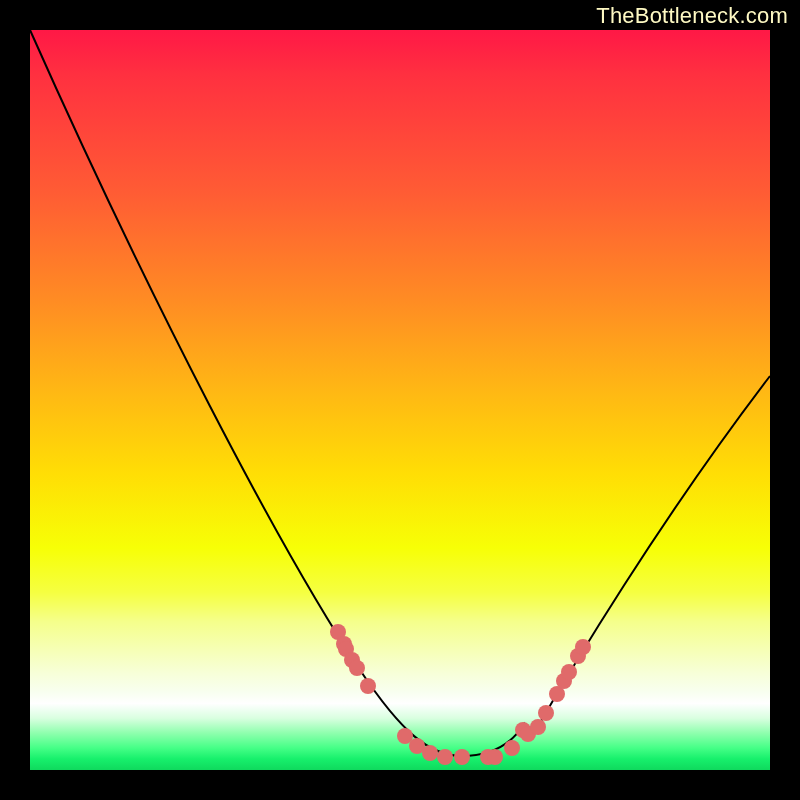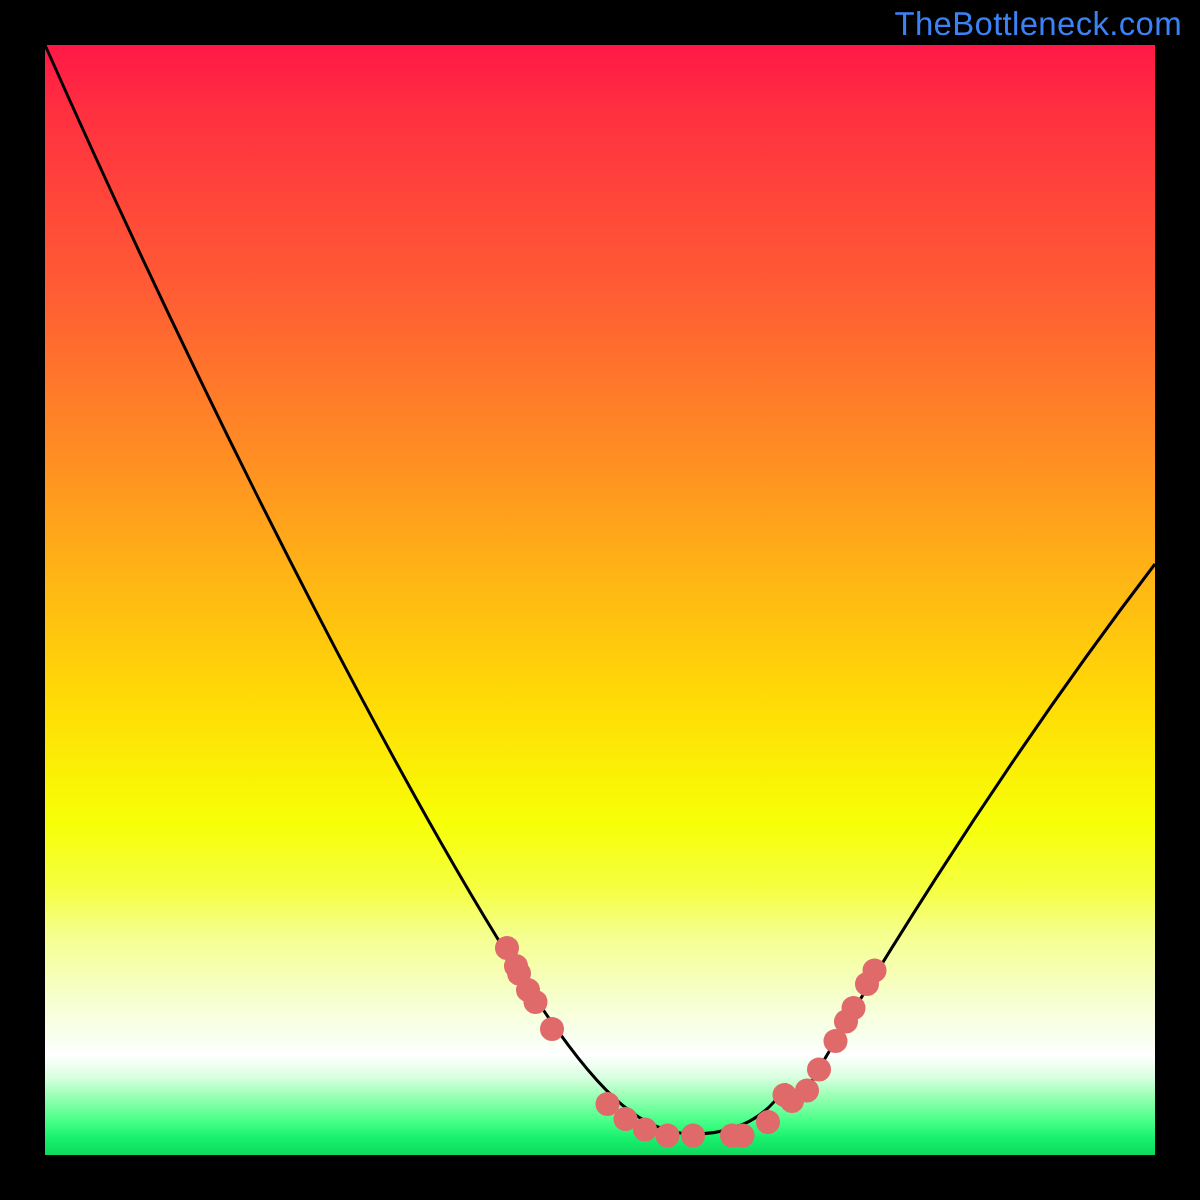--- a/index.html
+++ b/index.html
@@ -8,21 +8,21 @@
     height: 800px;
     background: #000;
     position: relative;
     overflow: hidden;
     font-family: Arial, Helvetica, sans-serif;
   }
   .watermark {
     position: absolute;
     top: 3px;
     right: 12px;
-    color: #3b82f6;
+    color: #fef9c3;
     font-size: 22px;
     font-weight: 500;
     letter-spacing: 0.2px;
     z-index: 10;
   }
   .plot-area {
     position: absolute;
     left: 30px;
     top: 30px;
     width: 740px;

